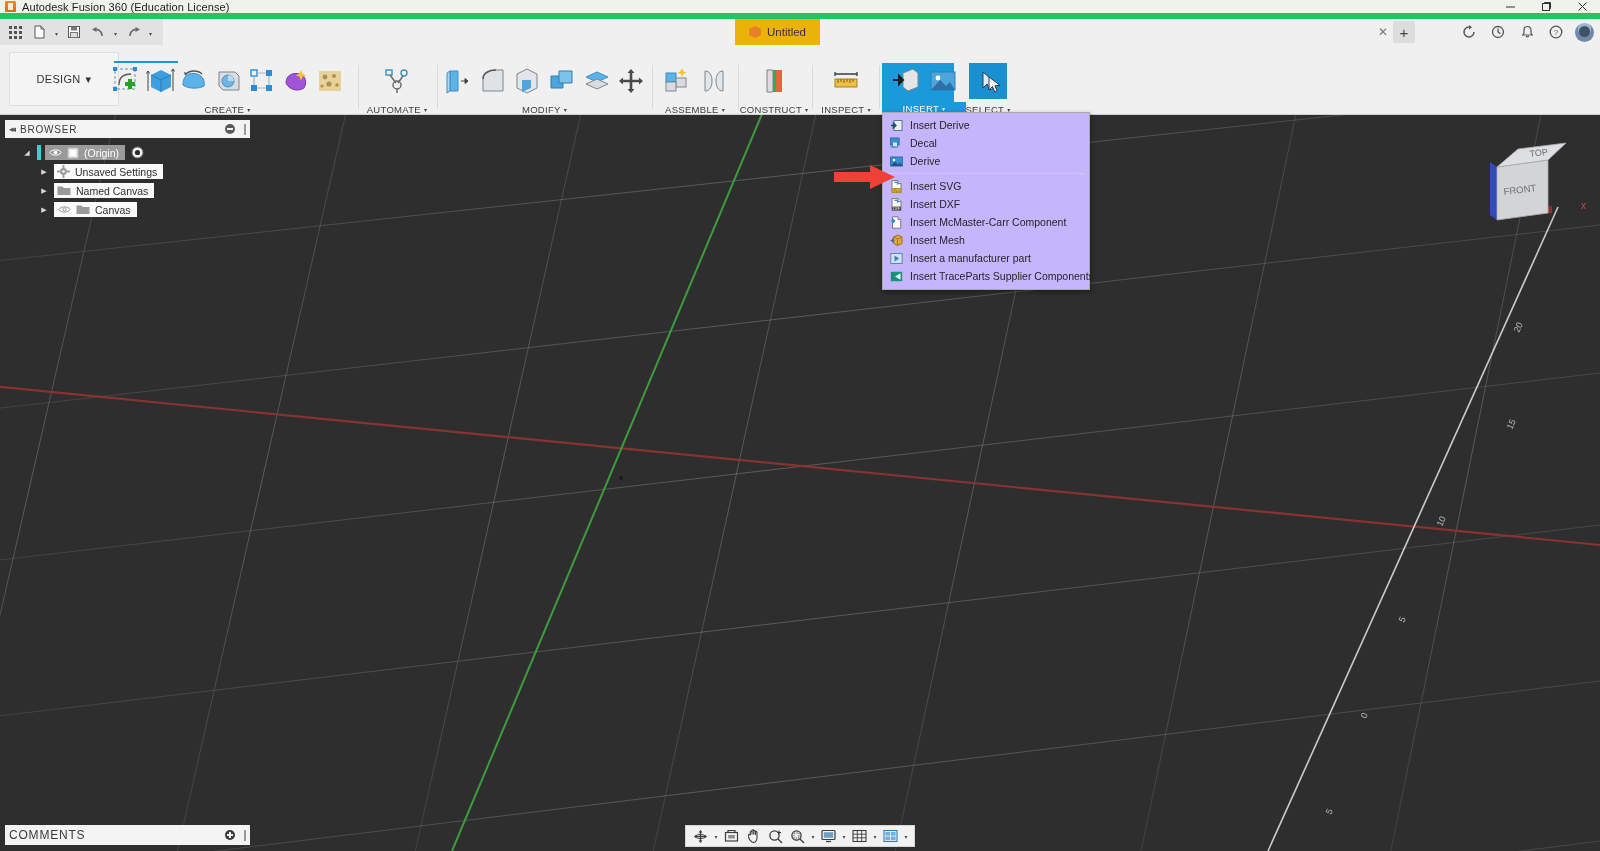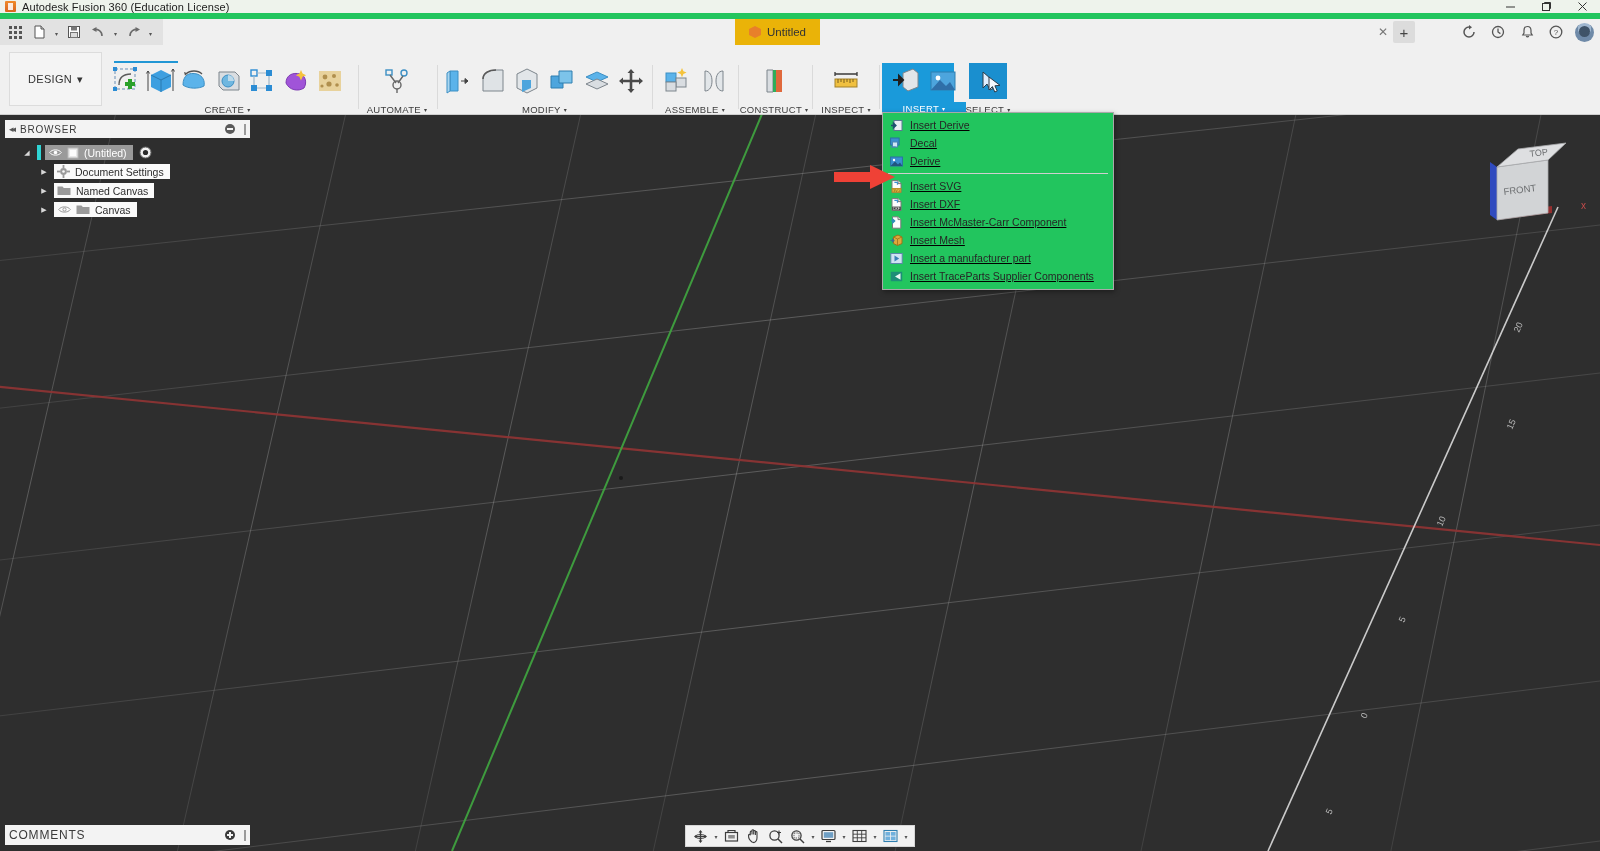--- a/index.html
+++ b/index.html
@@ -90,21 +90,21 @@
     content:""; position:absolute; left:4px; top:3px; width:11px; height:11px;
     border-radius:50%; background:#3f5368;
   }
 
   
   .ribbon {
     position: absolute; left: 0; top: 45px; width: 1600px; height: 70px;
     background: #f0f0f0; border-bottom: 1px solid #cfcfcf;
   }
   .design-box {
-    position: absolute; left: 9px; top: 7px; width: 93px; height: 54px;
+    position: absolute; left: 9px; top: 7px; width: 110px; height: 54px;
     border: 1px solid #dcdcdc; background: #f4f4f4;
     display: flex; align-items: center; justify-content: center; gap: 5px;
   }
   .design-box span { font-size: 11px; color: #333; letter-spacing: .3px; }
   .caret { font-size: 6px; color: #444; }
 
   .tabs { position: absolute; left: 110px; top: 3px; display: flex; }
   .rtab { font-size: 10.5px; color: #4a4a4a; letter-spacing: .5px; padding: 0 10px; height: 14px; white-space: nowrap; }
   .rtab.active { color: #2196d4; }
 
@@ -178,24 +178,24 @@
     border: 1px solid #d6d6d6;
   }
   .nav-btn { width: 21px; height: 20px; display:flex; align-items:center; justify-content:center; color:#3c3c3c; }
   .nav-caret { font-size: 6px; color: #555; width: 8px; display: flex; align-items: center; justify-content: center; }
 
   
   .viewcube { position: absolute; right: 34px; top: 12px; width: 110px; height: 100px; }
 
   
   .menu {
-    position: absolute; left: 882px; top: 112px; width: 232px;
-    background: #22c55e; border: 1px solid #a9a9a9;
+    position: absolute; left: 882px; top: 112px; width: 208px;
+    background: #c4b5fd; border: 1px solid #a9a9a9;
     box-shadow: 1px 2px 5px rgba(0,0,0,.35);
-    padding: 3px 0 4px 0; z-index: 40; text-decoration: underline;
+    padding: 3px 0 4px 0; z-index: 40;
   }
   .mi {
     display: flex; align-items: center; gap: 7px;
     height: 18px; padding: 0 8px 0 6px; font-size: 10.5px; color: #262626;
     white-space: nowrap;
   }
   .mi-ic { width: 14px; height: 14px; flex: none; display: flex; align-items: center; justify-content: center; }
   .mi-sep { height: 1px; background: #cfcfcf; margin: 3px 5px; }
 
   
@@ -639,21 +639,21 @@
                   <path d="M0.7 4.5 C3 1 10 1 12.3 4.5 C10 8 3 8 0.7 4.5 Z" fill="none" stroke="#ffffff" stroke-width="1"></path>
                   <circle cx="6.5" cy="4.5" r="1.8" fill="#ffffff"></circle>
                 </svg>
             </span>
             <span>
               <svg width="12" height="12" viewBox="0 0 12 12">
                   <rect x="1" y="1" width="10" height="10" fill="#e8e8e8" stroke="#b5b5b5"></rect>
                   <path d="M3 3 h6 v6 h-6 Z" fill="#fcfcfc"></path>
                 </svg>
             </span>
-            <span class="tlabel">(Untitled)</span>
+            <span class="tlabel">(Origin)</span>
           </span>
           <span style="margin-left:2px">
             <svg width="13" height="13" viewBox="0 0 13 13">
                 <circle cx="6.5" cy="6.5" r="5.5" fill="#f2f2f2" stroke="#6a6a6a"></circle>
                 <circle cx="6.5" cy="6.5" r="2.6" fill="#2b2b2b"></circle>
               </svg>
           </span>
         </div>
 
         <div class="tnode" style="padding-left:33px">
@@ -664,21 +664,21 @@
                   <circle cx="6.5" cy="6.5" r="3.4" fill="#9a9a9a"></circle>
                   <circle cx="6.5" cy="6.5" r="1.3" fill="#fafafa"></circle>
                   <g fill="#9a9a9a">
                     <rect x="5.6" y="0" width="1.8" height="3"></rect>
                     <rect x="5.6" y="10" width="1.8" height="3"></rect>
                     <rect x="0" y="5.6" width="3" height="1.8"></rect>
                     <rect x="10" y="5.6" width="3" height="1.8"></rect>
                   </g>
                 </svg>
             </span>
-            <span class="tlabel">Document Settings</span>
+            <span class="tlabel">Unsaved Settings</span>
           </span>
         </div>
 
         <div class="tnode" style="padding-left:33px">
           <span class="twisty">▶</span>
           <span class="tnode-body">
             <span>
               <svg width="14" height="11" viewBox="0 0 14 11">
                   <path d="M0.5 1.5 h5 l1.3 1.6 h6.7 v7 h-13 Z" fill="#9a9a9a"></path>
                 </svg>

